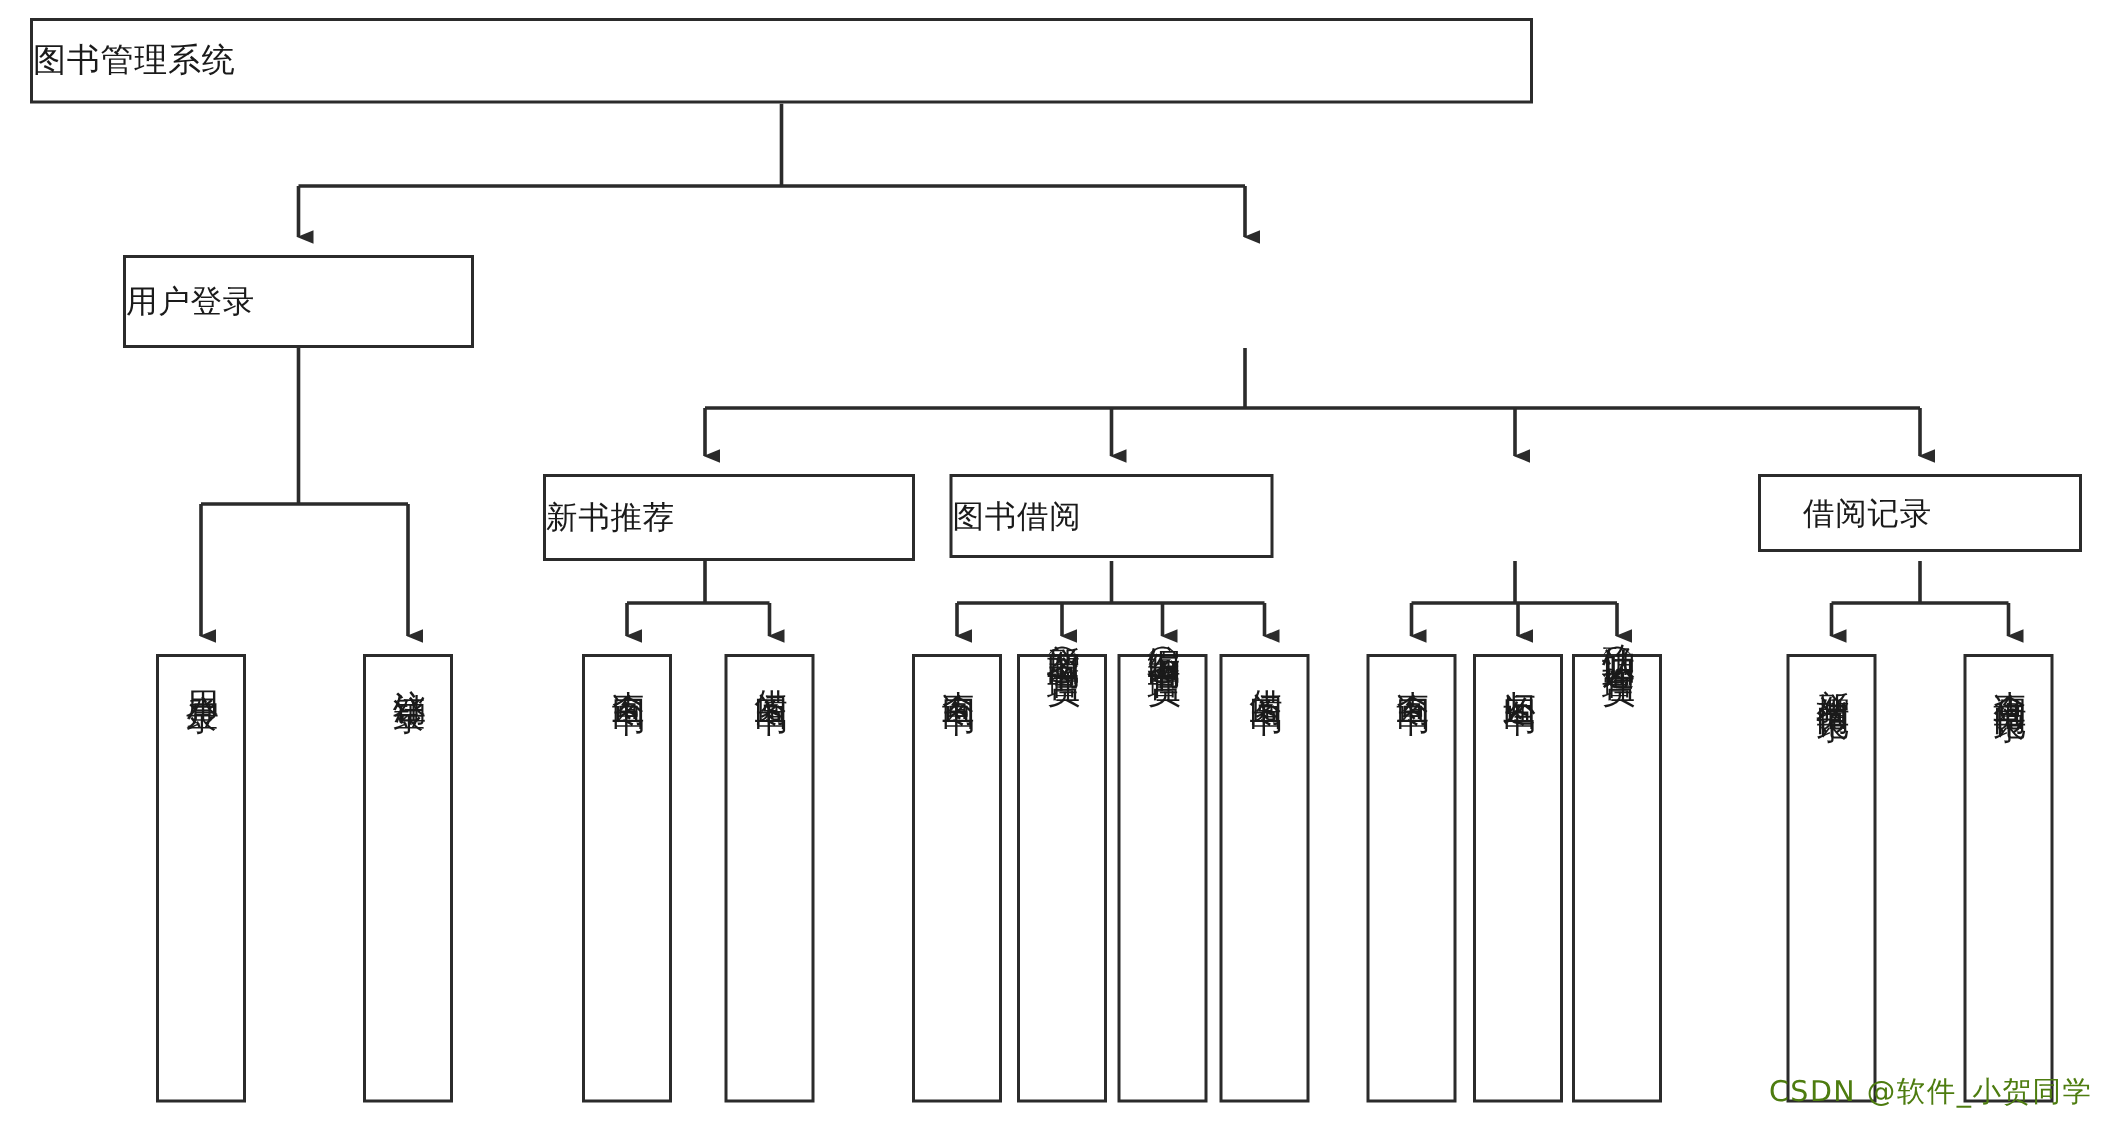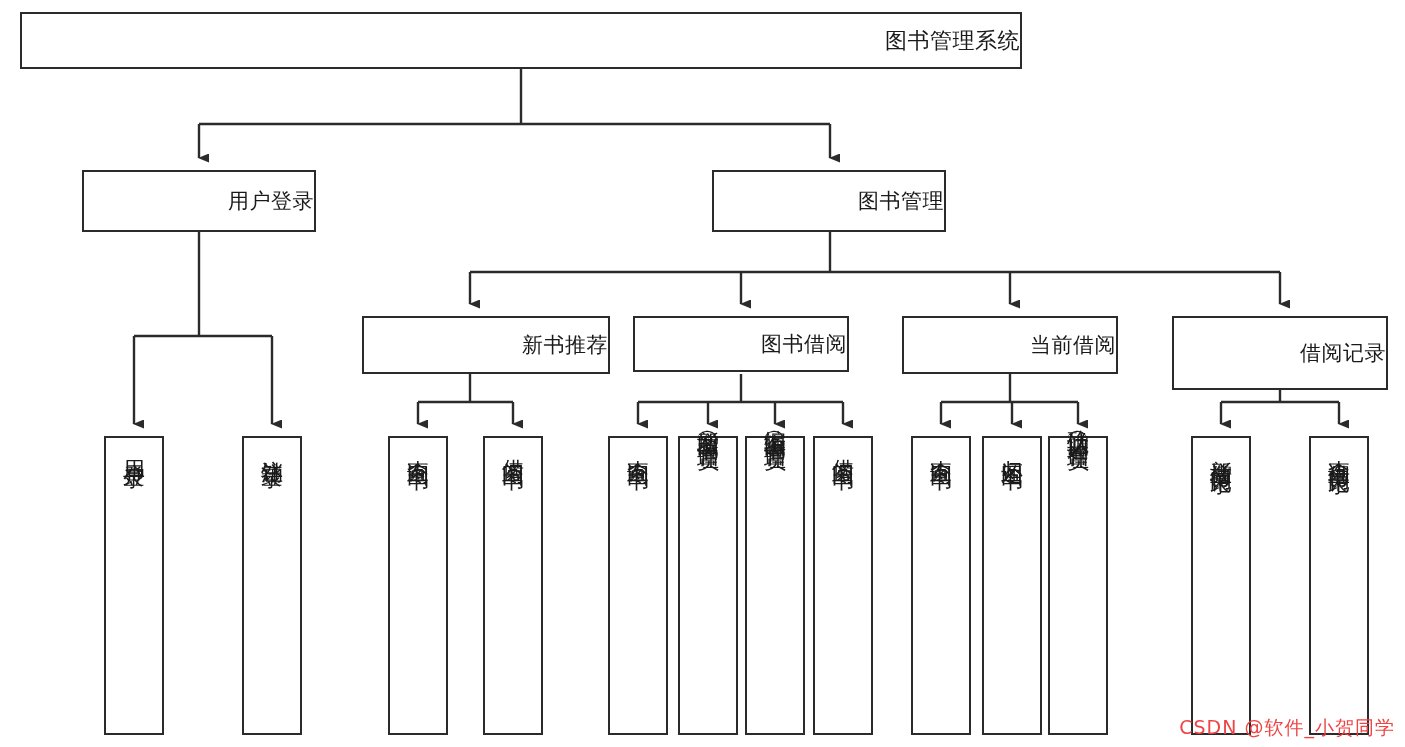--- a/index.html
+++ b/index.html
@@ -26,21 +26,21 @@
     height: 747px;
     pointer-events: none;
   }
   .node {
     position: absolute;
     box-sizing: border-box;
     background: #ffffff;
     border: 2.2px solid #2b2b2b;
     display: flex;
     align-items: center;
-    justify-content: flex-end;
+    justify-content: flex-start;
     z-index: 3;
   }
   .node .node-label {
     color: #1a1a1a;
     text-align: center;
     line-height: 1.15;
     white-space: nowrap;
   }
   
   .node.horizontal .node-label {
@@ -70,21 +70,21 @@
     padding-top: 0;
   }
   .node.vertical.overflow .node-label {
     margin-top: -26px;
   }
   .watermark {
     position: absolute;
     right: 10px;
     bottom: 6px;
     font-size: 19px;
-    color: #ef4444;
+    color: #4d7c0f;
     letter-spacing: 1px;
     z-index: 6;
     white-space: nowrap;
     font-family: "DejaVu Sans", "Liberation Sans", sans-serif;
   }
 </style>
 </head>
 <body>
 
 <div id="diagram-root">
@@ -139,34 +139,28 @@
     </g>
   </svg>
 
   <div class="node horizontal root" style="left:20px; top:12px; width:1002px; height:57px;">
     <span class="node-label">图书管理系统</span>
   </div>
 
   <div class="node horizontal" style="left:82px; top:170px; width:234px; height:62px;">
     <span class="node-label">用户登录</span>
   </div>
-  <div class="node horizontal" style="left:712px; top:170px; width:234px; height:62px;">
-    <span class="node-label">图书管理</span>
-  </div>
 
   <div class="node horizontal" style="left:362px; top:316px; width:248px; height:58px;">
     <span class="node-label">新书推荐</span>
   </div>
   <div class="node horizontal" style="left:633px; top:316px; width:216px; height:56px;">
     <span class="node-label">图书借阅</span>
   </div>
-  <div class="node horizontal" style="left:902px; top:316px; width:216px; height:58px;">
-    <span class="node-label">当前借阅</span>
-  </div>
-  <div class="node horizontal" style="left:1172px; top:316px; width:216px; height:74px;">
+  <div class="node horizontal" style="left:1172px; top:316px; width:216px; height:52px;padding-left:28px;">
     <span class="node-label">借阅记录</span>
   </div>
 
   <div class="node vertical" style="left:104px; top:436px; width:60px; height:299px;">
     <span class="node-label">用户登录</span>
   </div>
   <div class="node vertical" style="left:242px; top:436px; width:60px; height:299px;">
     <span class="node-label">注销登录</span>
   </div>
 

